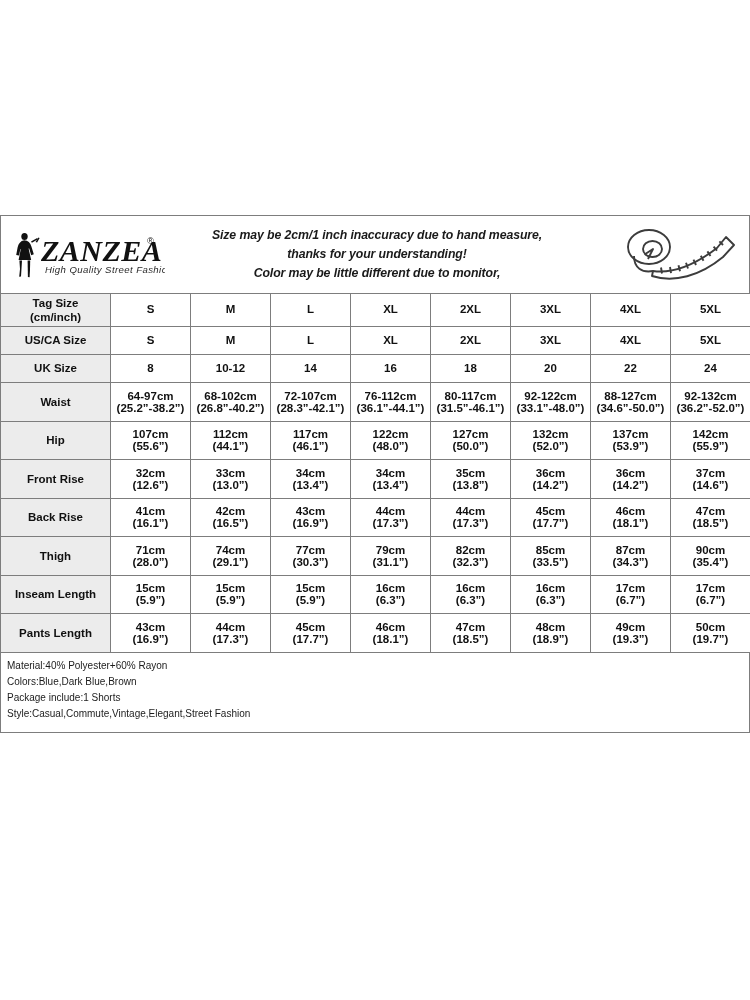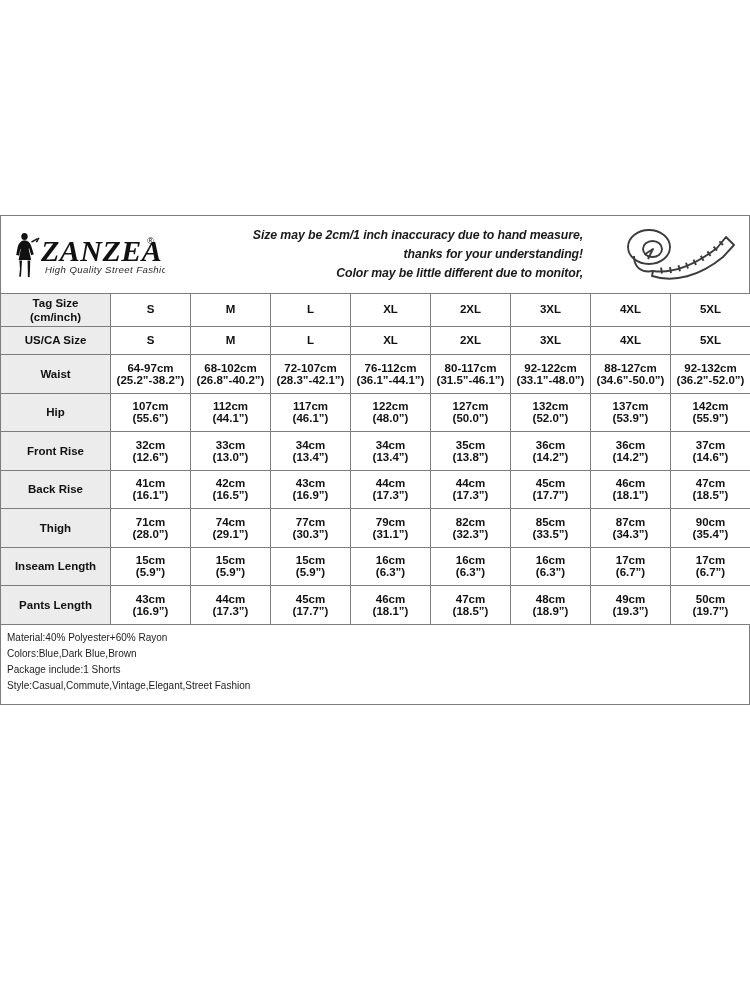--- a/index.html
+++ b/index.html
@@ -46,21 +46,21 @@
   .notice-cell {
     flex: 1 1 auto;
     text-align: center;
     font-size: 12.3px;
     font-weight: bold;
     color: #1a1a1a;
     line-height: 1.55;
     letter-spacing: -0.1px;
     padding-right: 28px;
   }
-  .notice-cell div { white-space: nowrap; text-align: right; }
+  .notice-cell div { white-space: nowrap; }
 
   .tape-cell {
     width: 138px;
     flex: 0 0 138px;
     display: flex;
     align-items: center;
     justify-content: center;
   }
 
   
@@ -208,20 +208,31 @@
         <td>S</td>
         <td>M</td>
         <td>L</td>
         <td>XL</td>
         <td>2XL</td>
         <td>3XL</td>
         <td>4XL</td>
         <td>5XL</td>
       </tr>
 
+      <tr class="size-row">
+        <td class="label-cell">UK Size</td>
+        <td>8</td>
+        <td>10-12</td>
+        <td>14</td>
+        <td>16</td>
+        <td>18</td>
+        <td>20</td>
+        <td>22</td>
+        <td>24</td>
+      </tr>
 
 
       <tr class="meas-row">
         <td class="label-cell">Waist</td>
         <td>
             <span class="cm-val">64-97cm</span>
             <span class="in-val">(25.2”-38.2”)</span>
           </td>
         <td>
             <span class="cm-val">68-102cm</span>

